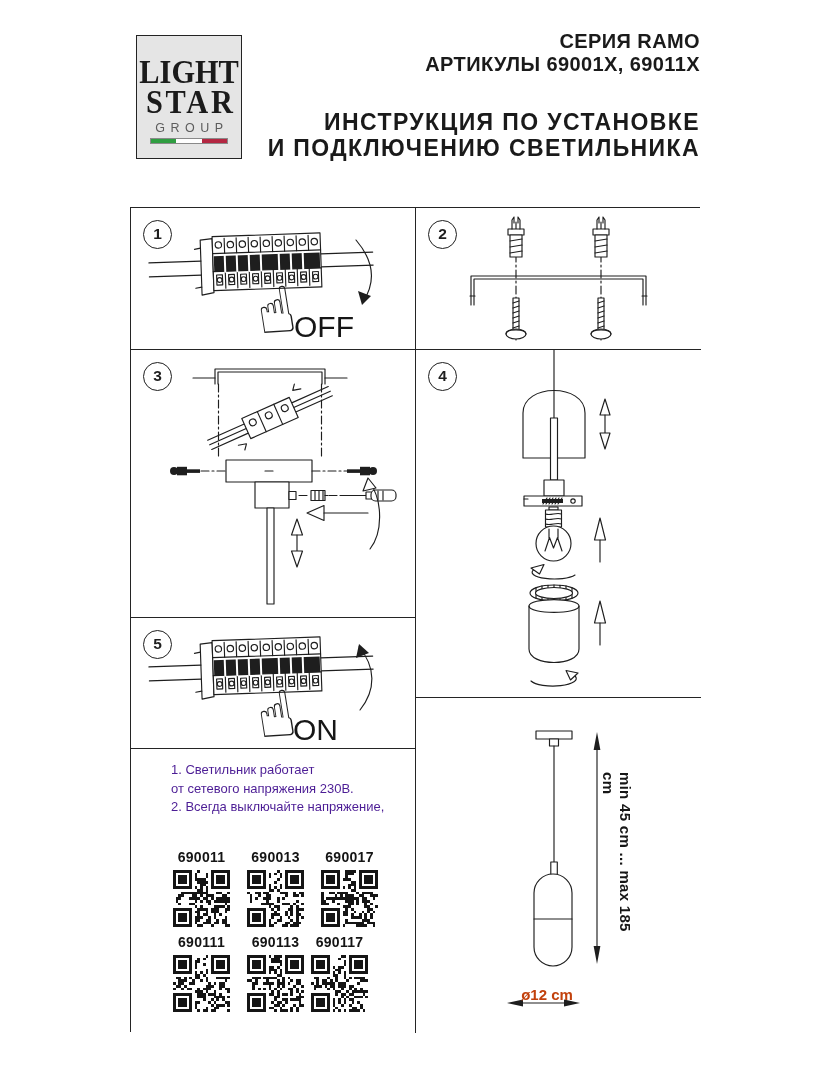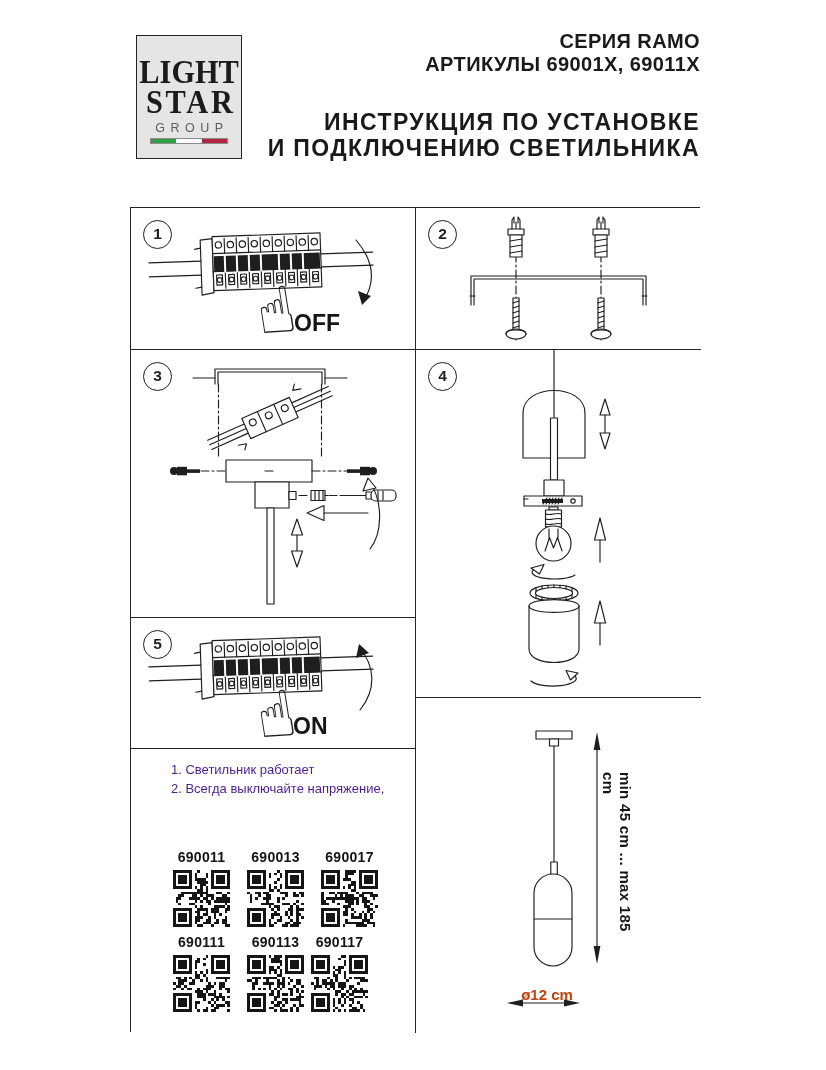--- a/index.html
+++ b/index.html
@@ -24,21 +24,21 @@
   .hdr .big{font-size:23px;line-height:26px;letter-spacing:1.4px;}
   .hdr .gap{height:33px;}
 
   
   .grid{left:130px;top:207px;width:570px;height:825px;border:1.6px solid #242424;box-sizing:border-box;}
   .cell{position:absolute;box-sizing:border-box;background:#fff;}
   .br{border-right:1.3px solid #242424;}
   .bb{border-bottom:1.3px solid #242424;}
   .stepnum{position:absolute;left:12px;top:12px;width:27px;height:27px;border:1.4px solid #1e1e1e;
            border-radius:50%;font-size:15.5px;font-weight:bold;text-align:center;line-height:26px;}
-  .onoff{position:absolute;font-size:23px;font-weight:700;color:#161616;}
+  .onoff{position:absolute;font-size:30px;font-weight:400;color:#161616;}
 
   
   .art{position:absolute;left:0;top:0;}
   .art line,.art path,.art rect,.art circle,.art ellipse,.art polygon,.art polyline{
        stroke:#1e1e1e;stroke-width:1.15;fill:none;stroke-linecap:round;stroke-linejoin:round;}
   .art .fw{fill:#fff;}
   .art .fb{fill:#1e1e1e;stroke:none;}
   .art .dd{stroke-dasharray:8 3 2 3;}
   .art .wg{stroke:#fff;stroke-width:2;}
   .art text{stroke:none;fill:#1e1e1e;}
@@ -354,20 +354,21 @@
         <path d="M229,92 C245,72 245,49 228,29"></path>
         <polygon class="fb" points="228,26 225,40 238,35"></polygon>
       </svg>
       <div class="stepnum">5</div>
       <div class="onoff" style="left:162px;top:95px;">ON</div>
     </div>
 
     <div class="cell br" style="left:0;top:541px;width:285px;height:284px;">
       <div class="abs notes">
         <span>1. Светильник работает</span>
+        <span>от сетевого напряжения 230В.</span>
         <span>2. Всегда выключайте напряжение,</span>
       </div>
       <div class="qr-item" style="left:42px;top:100px;">
         <div class="qr-label">690011</div>
         <svg class="qr-svg" viewBox="0 0 21 21" shape-rendering="crispEdges">
             <rect x="0" y="0" width="1" height="1"></rect>
             <rect x="1" y="0" width="1" height="1"></rect>
             <rect x="2" y="0" width="1" height="1"></rect>
             <rect x="3" y="0" width="1" height="1"></rect>
             <rect x="4" y="0" width="1" height="1"></rect>

